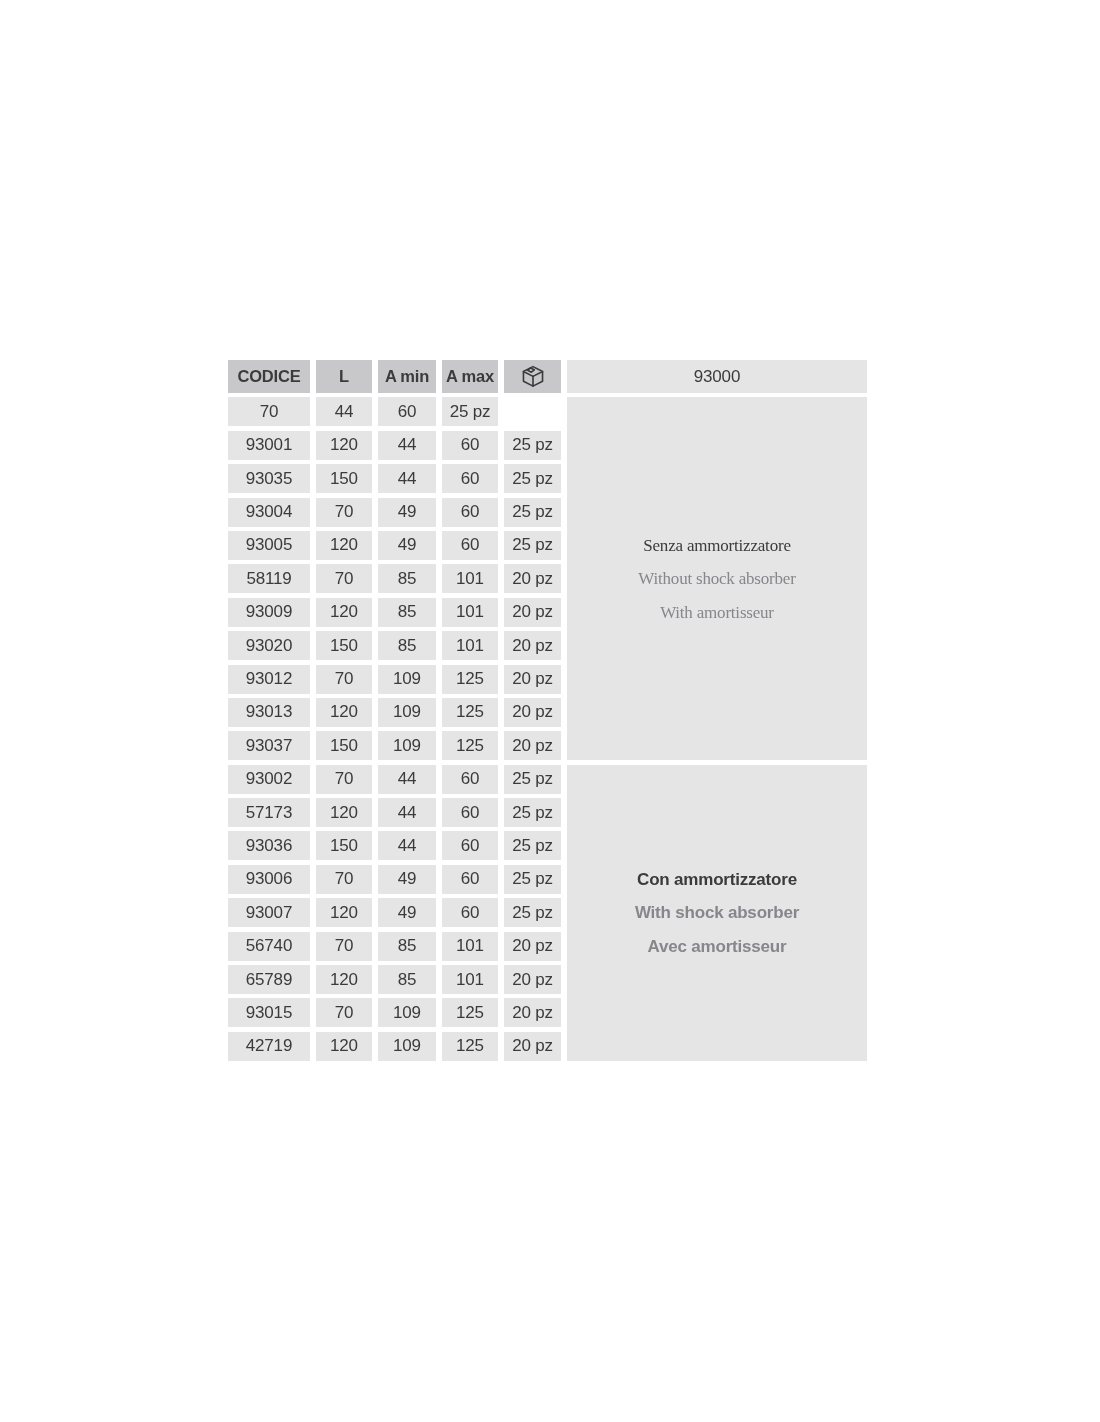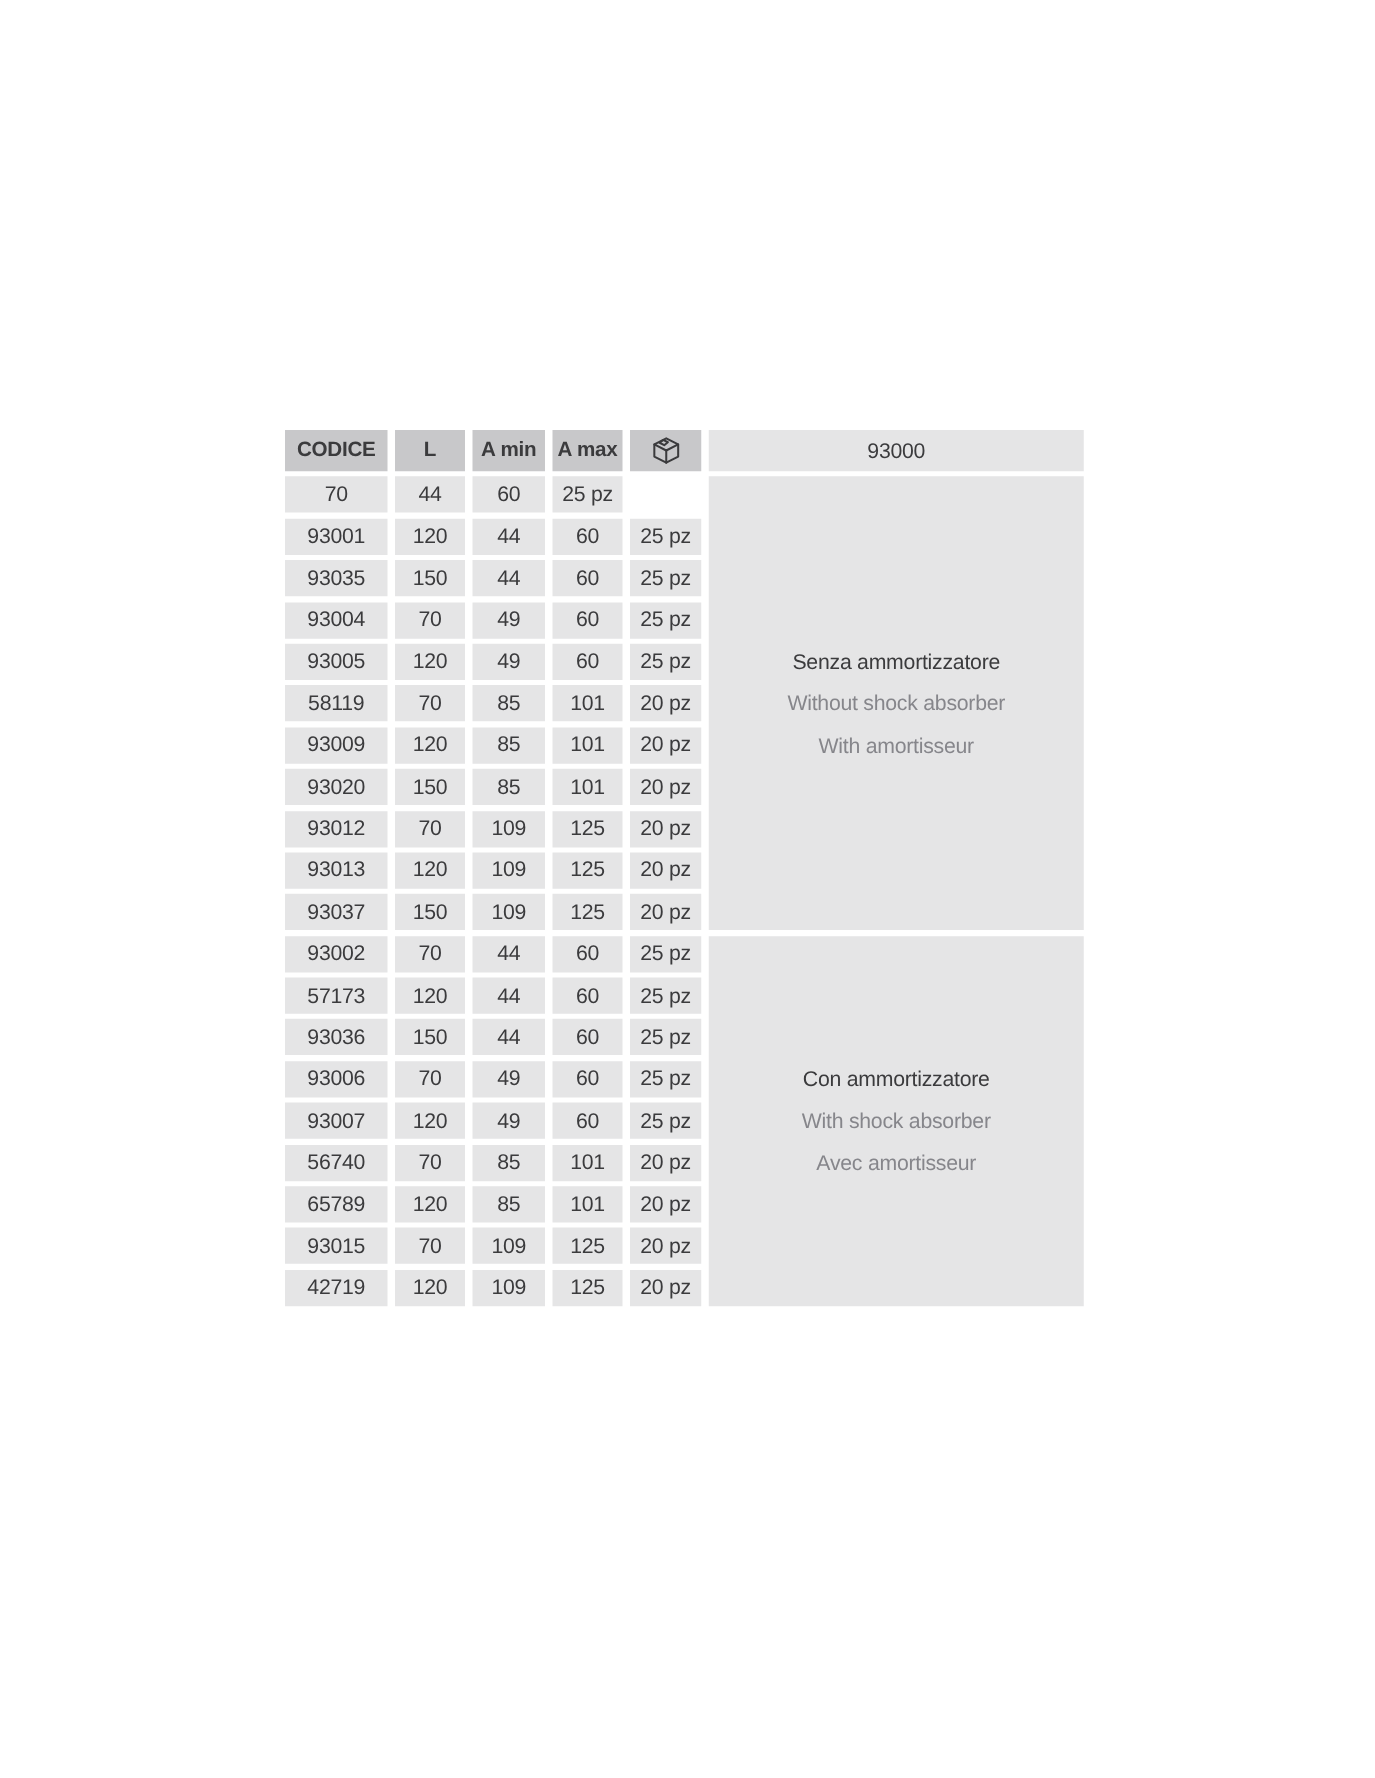--- a/index.html
+++ b/index.html
@@ -20,21 +20,21 @@
   .page {
     position: relative;
     width: 1100px;
     height: 1422px;
     background: var(--page-bg);
     overflow: hidden;
   }
   .grid {
     position: absolute;
     left: 228px;
-    top: 344px;
+    top: 360px;
     display: grid;
     grid-template-columns: 82px 56px 58px 56px 57px 300px;
     grid-template-rows: 33px;
     grid-auto-rows: 29px;
     column-gap: 6px;
     row-gap: 4.4px;
   }
   .hcell {
     background: var(--header-bg);
     display: flex;
@@ -89,21 +89,21 @@
         <path d="M3.2 6.9 L3.2 15.9 L12 20.4 L12 11.4"></path>
         <path d="M20.8 6.9 L20.8 15.9 L12 20.4"></path>
         <path d="M9.7 3.6 L7.1 5.7 L10.5 7.5 L13.2 5.3 Z"></path>
       </svg>
     </div>
   <div class="cell">93000</div>
       <div class="cell">70</div>
       <div class="cell">44</div>
       <div class="cell">60</div>
       <div class="cell">25 pz</div>
-      <div class="note-cell" style="grid-area: span 11 / 6;">
+      <div class="note-cell" style="grid-area: span 11 / 6; font-family: Liberation Serif, serif;">
         <div class="note-line note-primary">Senza ammortizzatore</div>
         <div class="note-line note-secondary">Without shock absorber</div>
         <div class="note-line note-tertiary">With amortisseur</div>
       </div>
       <div class="cell">93001</div>
       <div class="cell">120</div>
       <div class="cell">44</div>
       <div class="cell">60</div>
       <div class="cell">25 pz</div>
       <div class="cell">93035</div>
@@ -149,21 +149,21 @@
       <div class="cell">93037</div>
       <div class="cell">150</div>
       <div class="cell">109</div>
       <div class="cell">125</div>
       <div class="cell">20 pz</div>
       <div class="cell">93002</div>
       <div class="cell">70</div>
       <div class="cell">44</div>
       <div class="cell">60</div>
       <div class="cell">25 pz</div>
-      <div class="note-cell" style="grid-area: span 9 / 6;">
+      <div class="note-cell" style="grid-area: span 9 / 6; font-weight: bold;">
         <div class="note-line note-primary">Con ammortizzatore</div>
         <div class="note-line note-secondary">With shock absorber</div>
         <div class="note-line note-tertiary">Avec amortisseur</div>
       </div>
       <div class="cell">57173</div>
       <div class="cell">120</div>
       <div class="cell">44</div>
       <div class="cell">60</div>
       <div class="cell">25 pz</div>
       <div class="cell">93036</div>

